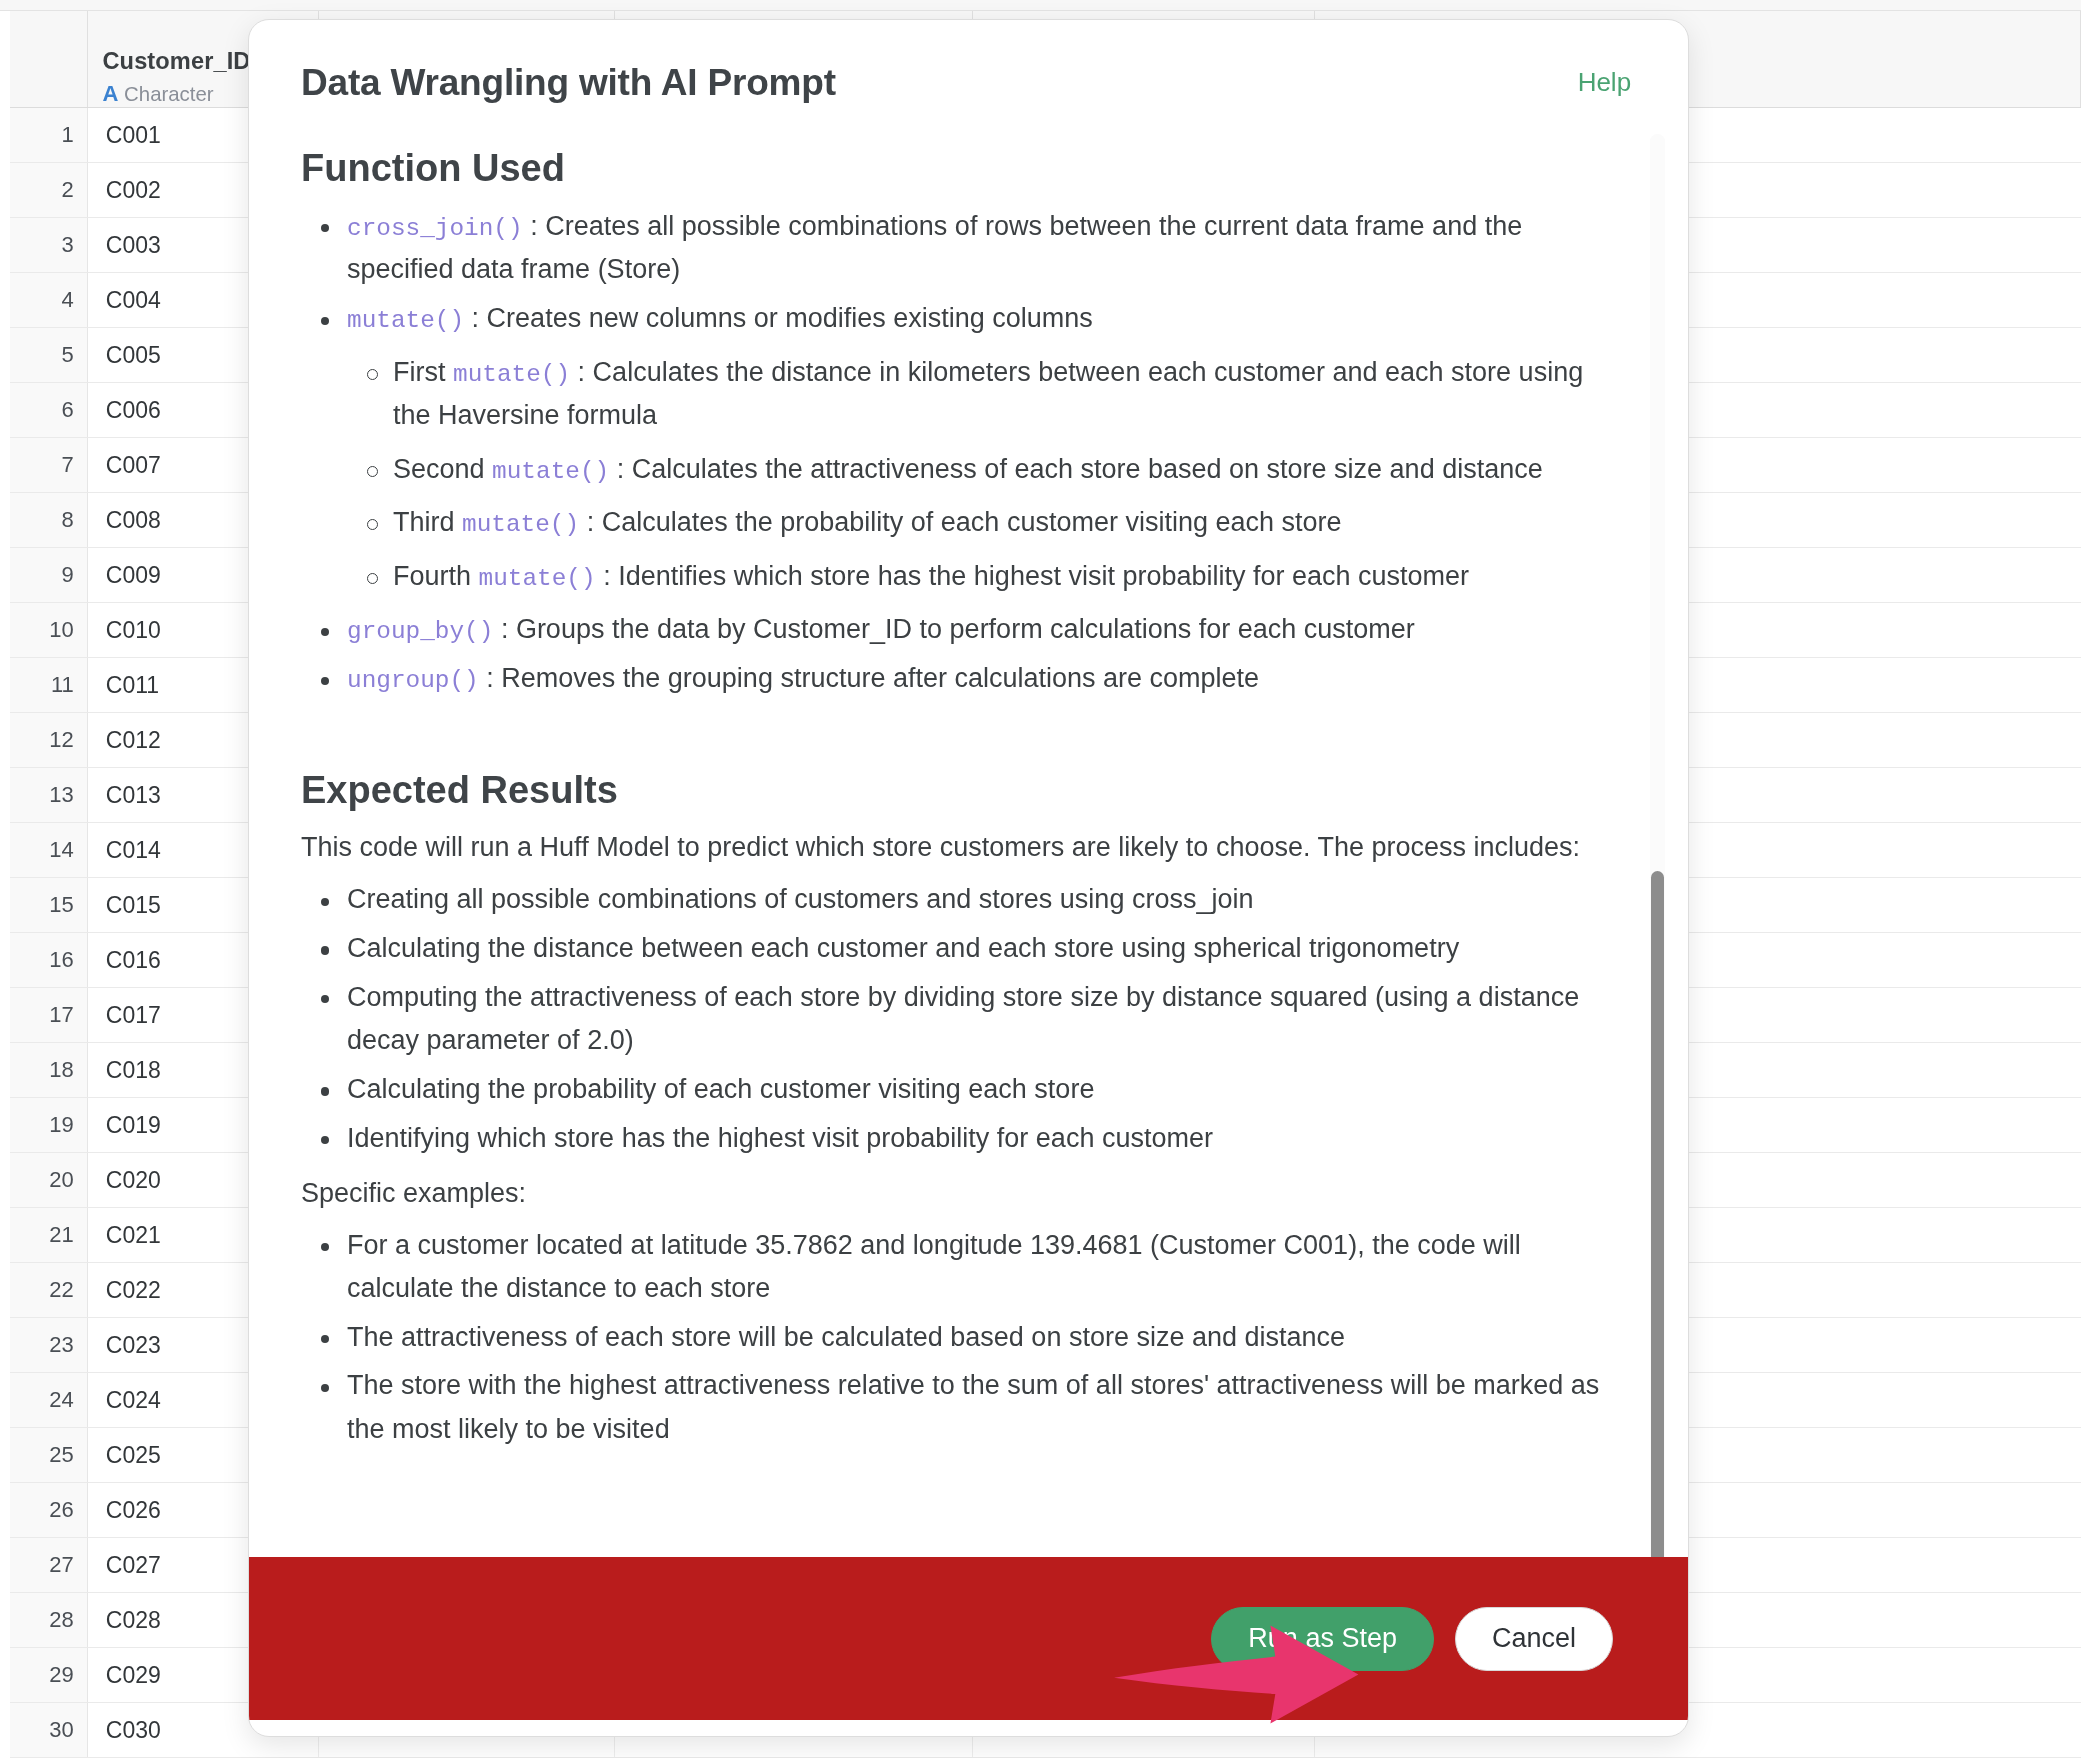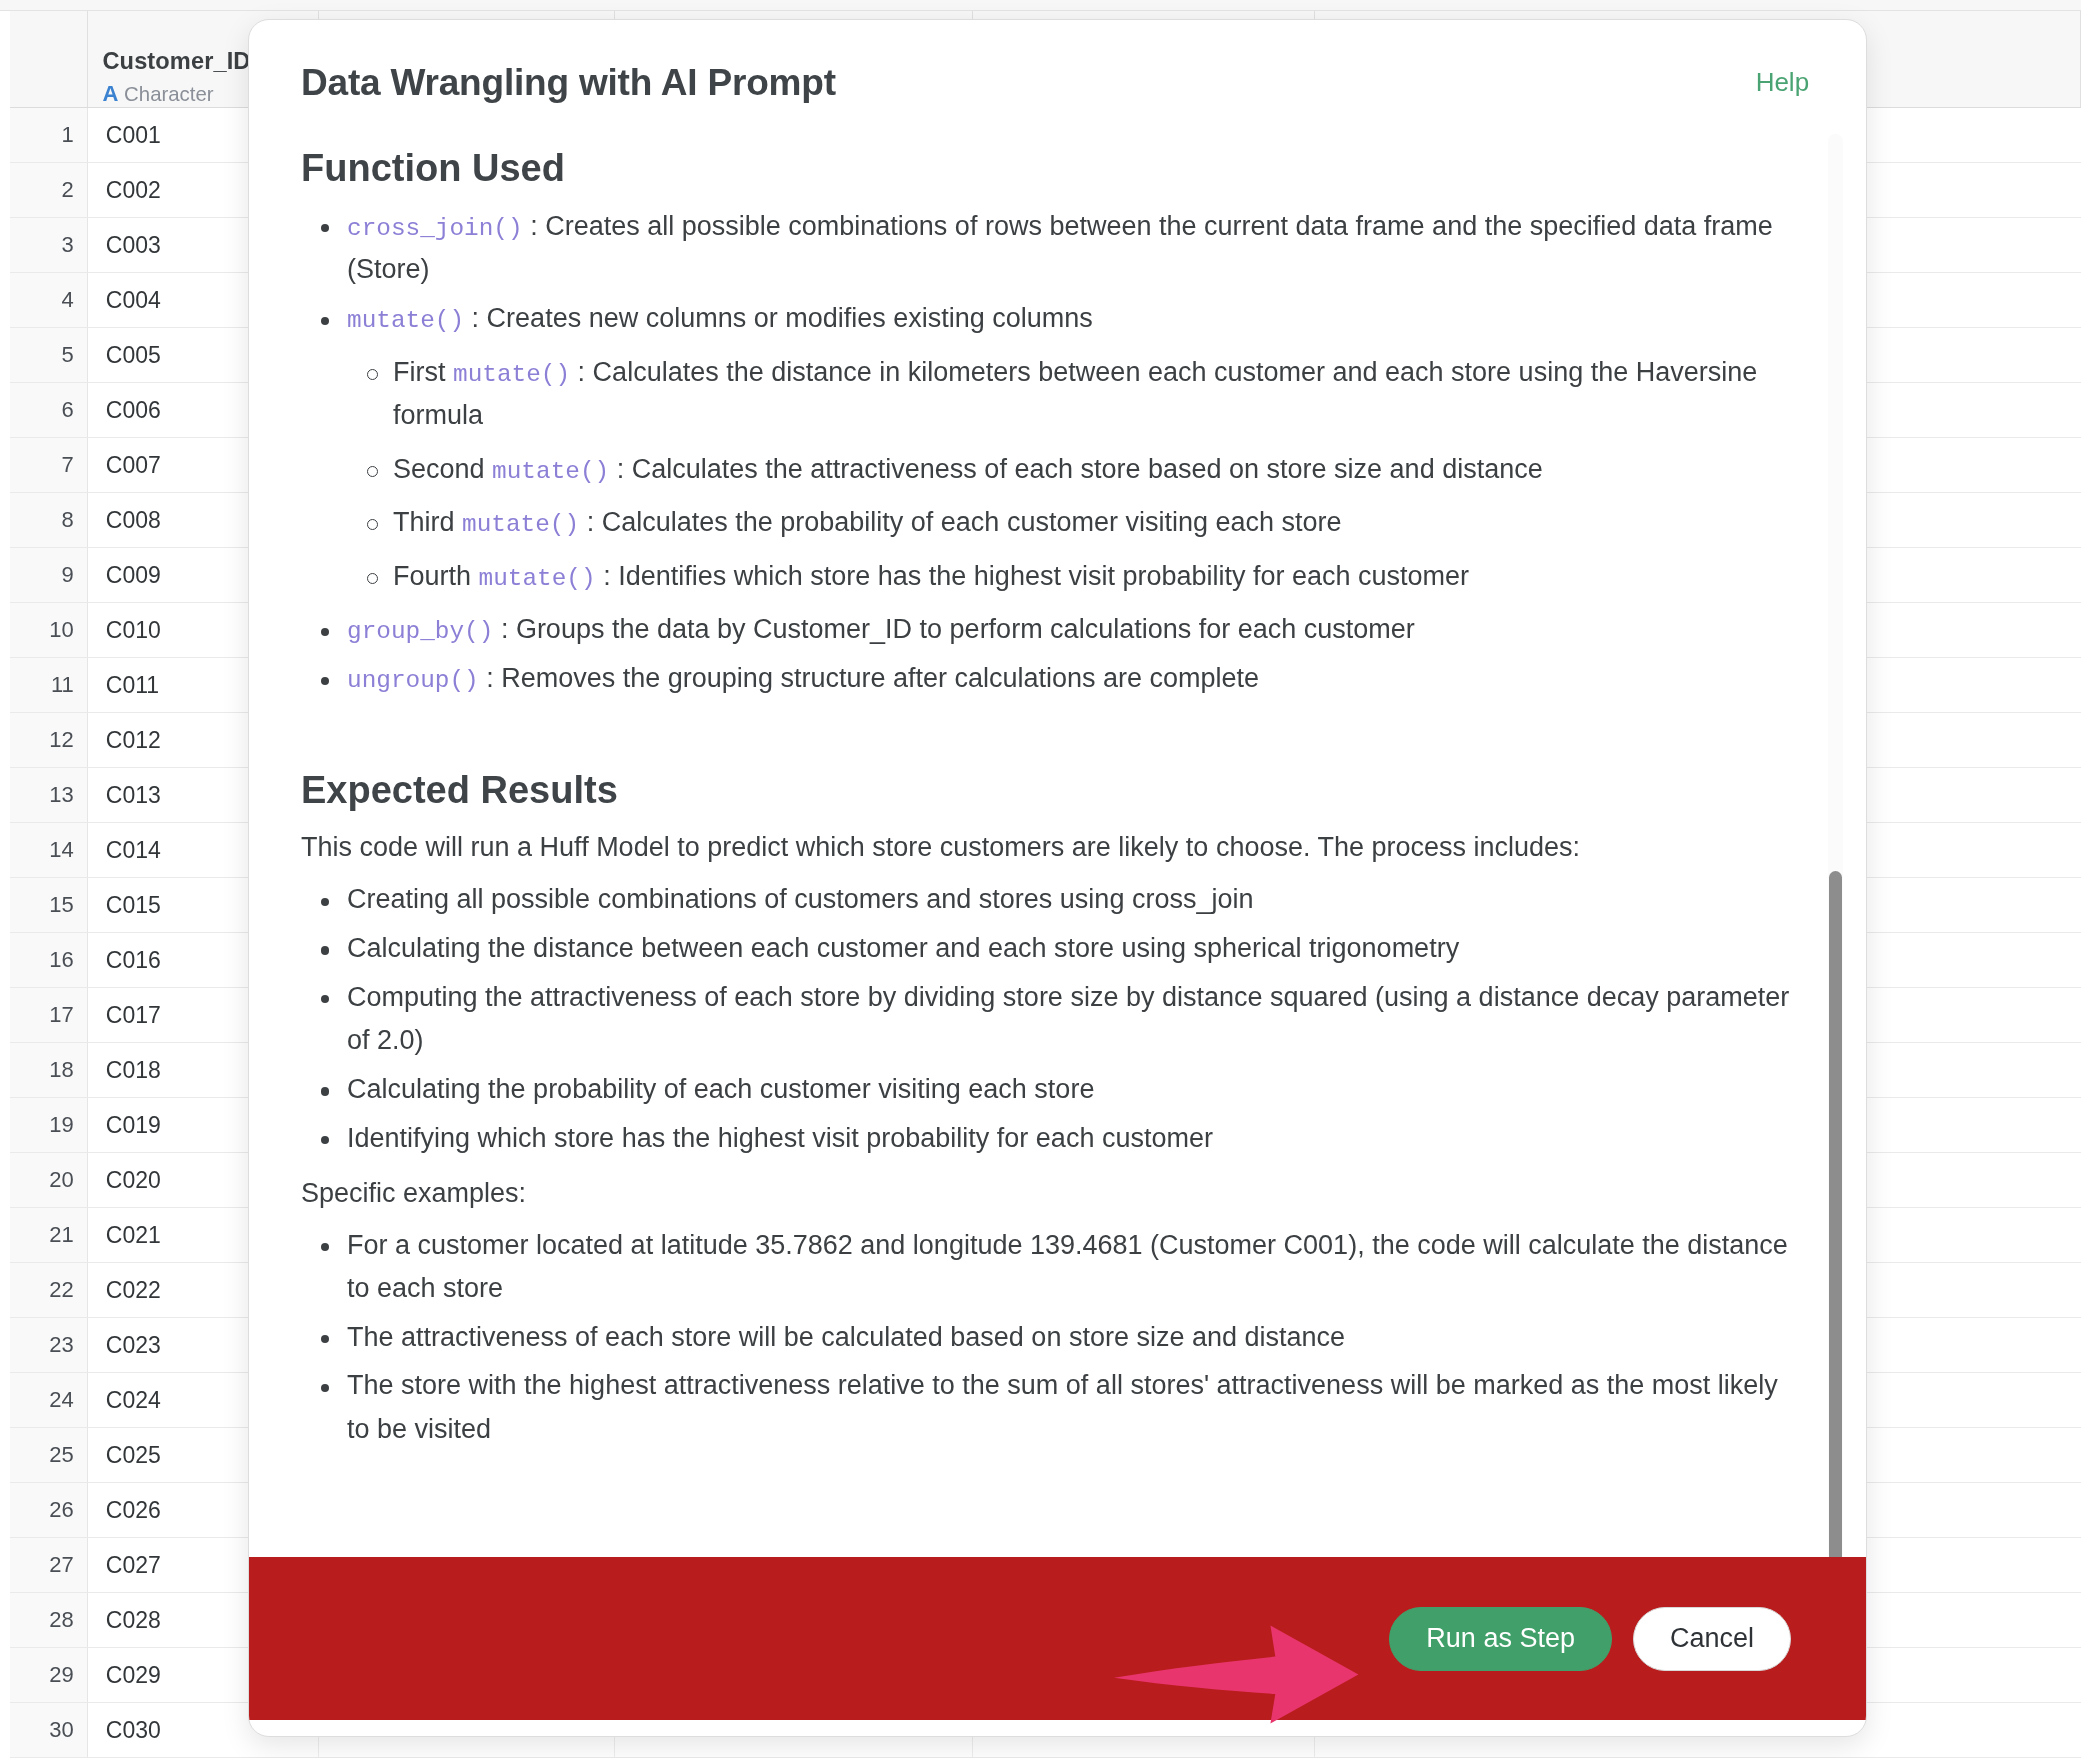--- a/index.html
+++ b/index.html
@@ -103,21 +103,21 @@
   
   #modal-backdrop {
     position: absolute;
     inset: 0;
     background: transparent;
   }
   #modal {
     position: absolute;
     left: 248px;
     top: 19px;
-    width: 1619px;
+    width: 1441px;
     height: 1718px;
     background: #ffffff;
     border: 1.6px solid #dddddd;
     border-radius: 21px;
     box-shadow: 0 8.1px 28px rgba(0,0,0,.10);
     overflow: hidden;
   }
   .modal-head {
     position: relative;
     padding: 42px 52px 8.1px 52px;

